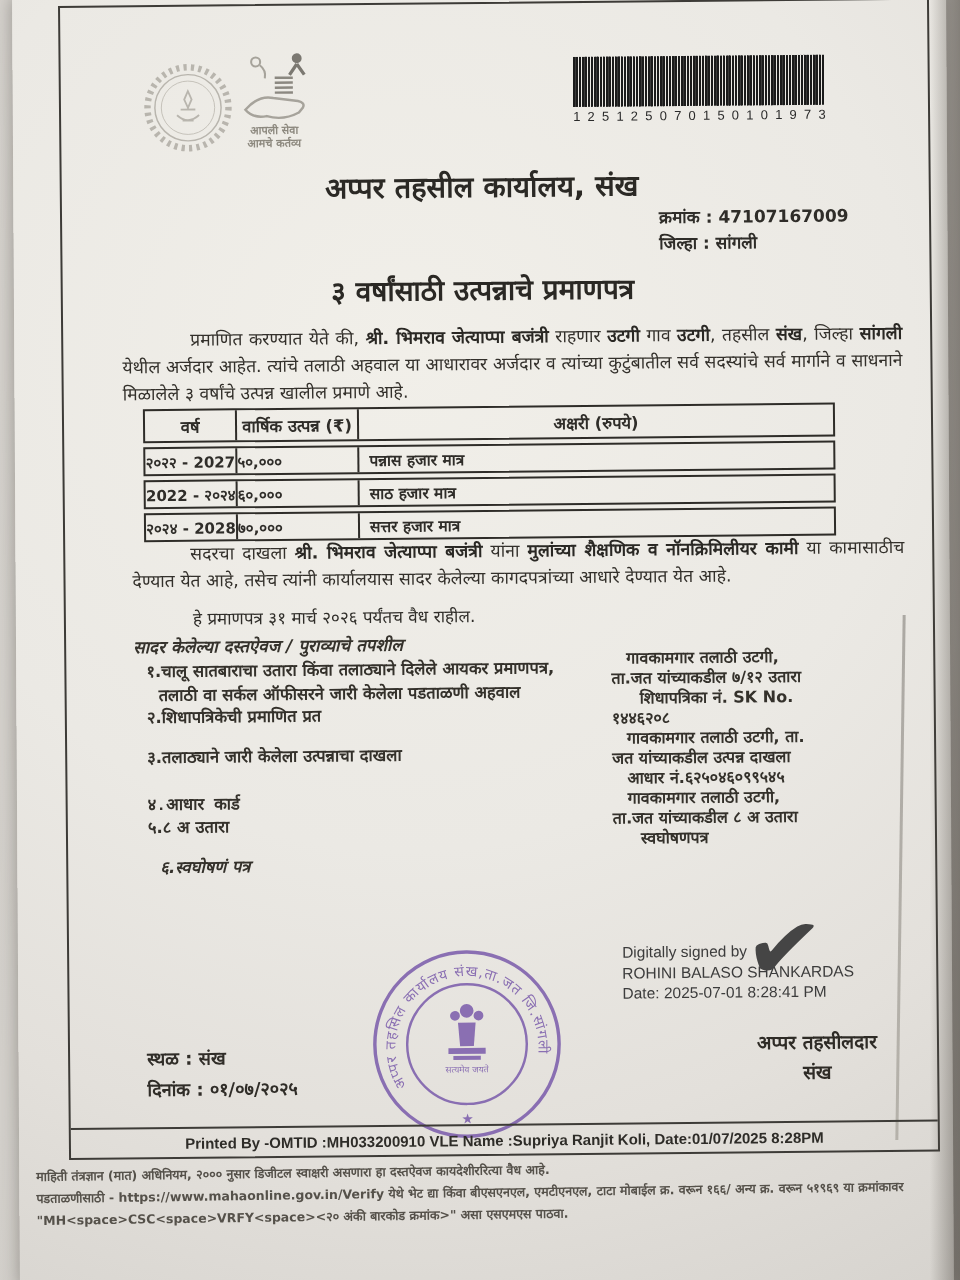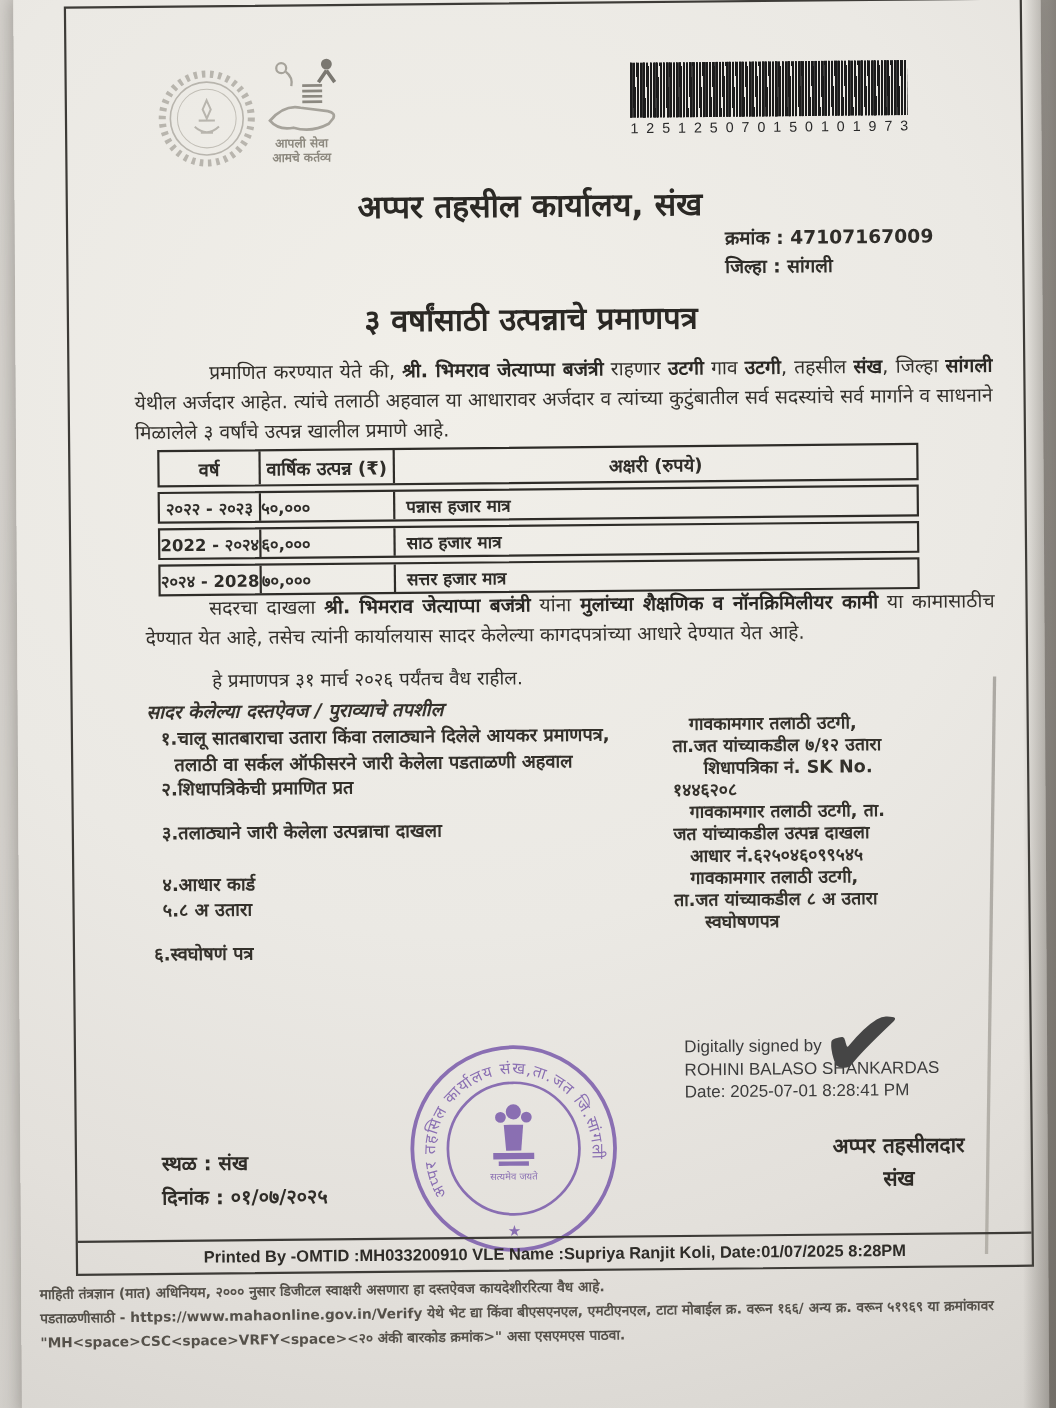--- a/index.html
+++ b/index.html
@@ -138,21 +138,21 @@
     <span>प्रमाणित करण्यात येते की, </span><span class="b">श्री. भिमराव जेत्याप्पा बजंत्री</span><span> राहणार </span><span class="b">उटगी</span><span> गाव </span><span class="b">उटगी</span><span>, तहसील </span><span class="b">संख</span><span>, जिल्हा </span><span class="b">सांगली</span><span> येथील अर्जदार आहेत. त्यांचे तलाठी अहवाल या आधारावर अर्जदार व त्यांच्या कुटुंबातील सर्व सदस्यांचे सर्व मार्गाने व साधनाने मिळालेले ३ वर्षांचे उत्पन्न खालील प्रमाणे आहे.</span>
   </div>
 
   <div class="abs tbl">
     <div class="trow thead">
       <div>वर्ष</div>
       <div>वार्षिक उत्पन्न (₹)</div>
       <div>अक्षरी (रुपये)</div>
     </div>
     <div class="trow tdata">
-      <div>२०२२ - २०२३</div>
+      <div>२०२२ - 2027</div>
       <div>५०,०००</div>
       <div class="words">पन्नास हजार मात्र</div>
     </div>
     <div class="trow tdata">
       <div>2022 - २०२४</div>
       <div>६०,०००</div>
       <div class="words">साठ हजार मात्र</div>
     </div>
     <div class="trow tdata">
       <div>२०२४ - 2028</div>
@@ -166,23 +166,23 @@
   </div>
 
   <div class="abs validity">हे प्रमाणपत्र ३१ मार्च २०२६ पर्यंतच वैध राहील.</div>
 
   <div class="abs docs-heading">सादर केलेल्या दस्तऐवज / पुराव्याचे तपशील</div>
 
   <div class="abs doc-li" style="left:80px;top:652px;">१.चालू सातबाराचा उतारा किंवा तलाठ्याने दिलेले आयकर प्रमाणपत्र,</div>
   <div class="abs doc-li" style="left:92px;top:676px;">तलाठी वा सर्कल ऑफीसरने जारी केलेला पडताळणी अहवाल</div>
   <div class="abs doc-li" style="left:80px;top:698px;">२.शिधापत्रिकेची प्रमाणित प्रत</div>
   <div class="abs doc-li" style="left:80px;top:738px;">३.तलाठ्याने जारी केलेला उत्पन्नाचा दाखला</div>
-  <div class="abs doc-li" style="left:80px;top:785px;">४.आधार कार्ड</div>
+  <div class="abs doc-li" style="left:80px;top:785px;font-family:Liberation Mono, monospace;">४.आधार कार्ड</div>
   <div class="abs doc-li" style="left:80px;top:808px;">५.८ अ उतारा</div>
-  <div class="abs doc-li" style="left:72px;top:848px;">६.स्वघोषणं पत्र</div>
+  <div class="abs doc-li" style="left:92px;top:848px;font-style:italic;">६.स्वघोषणं पत्र</div>
 
   <div class="abs right-col">
     <div class="ind">गावकामगार तलाठी उटगी,</div>
     <div>ता.जत यांच्याकडील ७/१२ उतारा</div>
     <div class="ind2">शिधापत्रिका नं. SK No.</div>
     <div>१४४६२०८</div>
     <div class="ind">गावकामगार तलाठी उटगी, ता.</div>
     <div>जत यांच्याकडील उत्पन्न दाखला</div>
     <div class="ind">आधार नं.६२५०४६०९९५४५</div>
     <div class="ind">गावकामगार तलाठी उटगी,</div>

